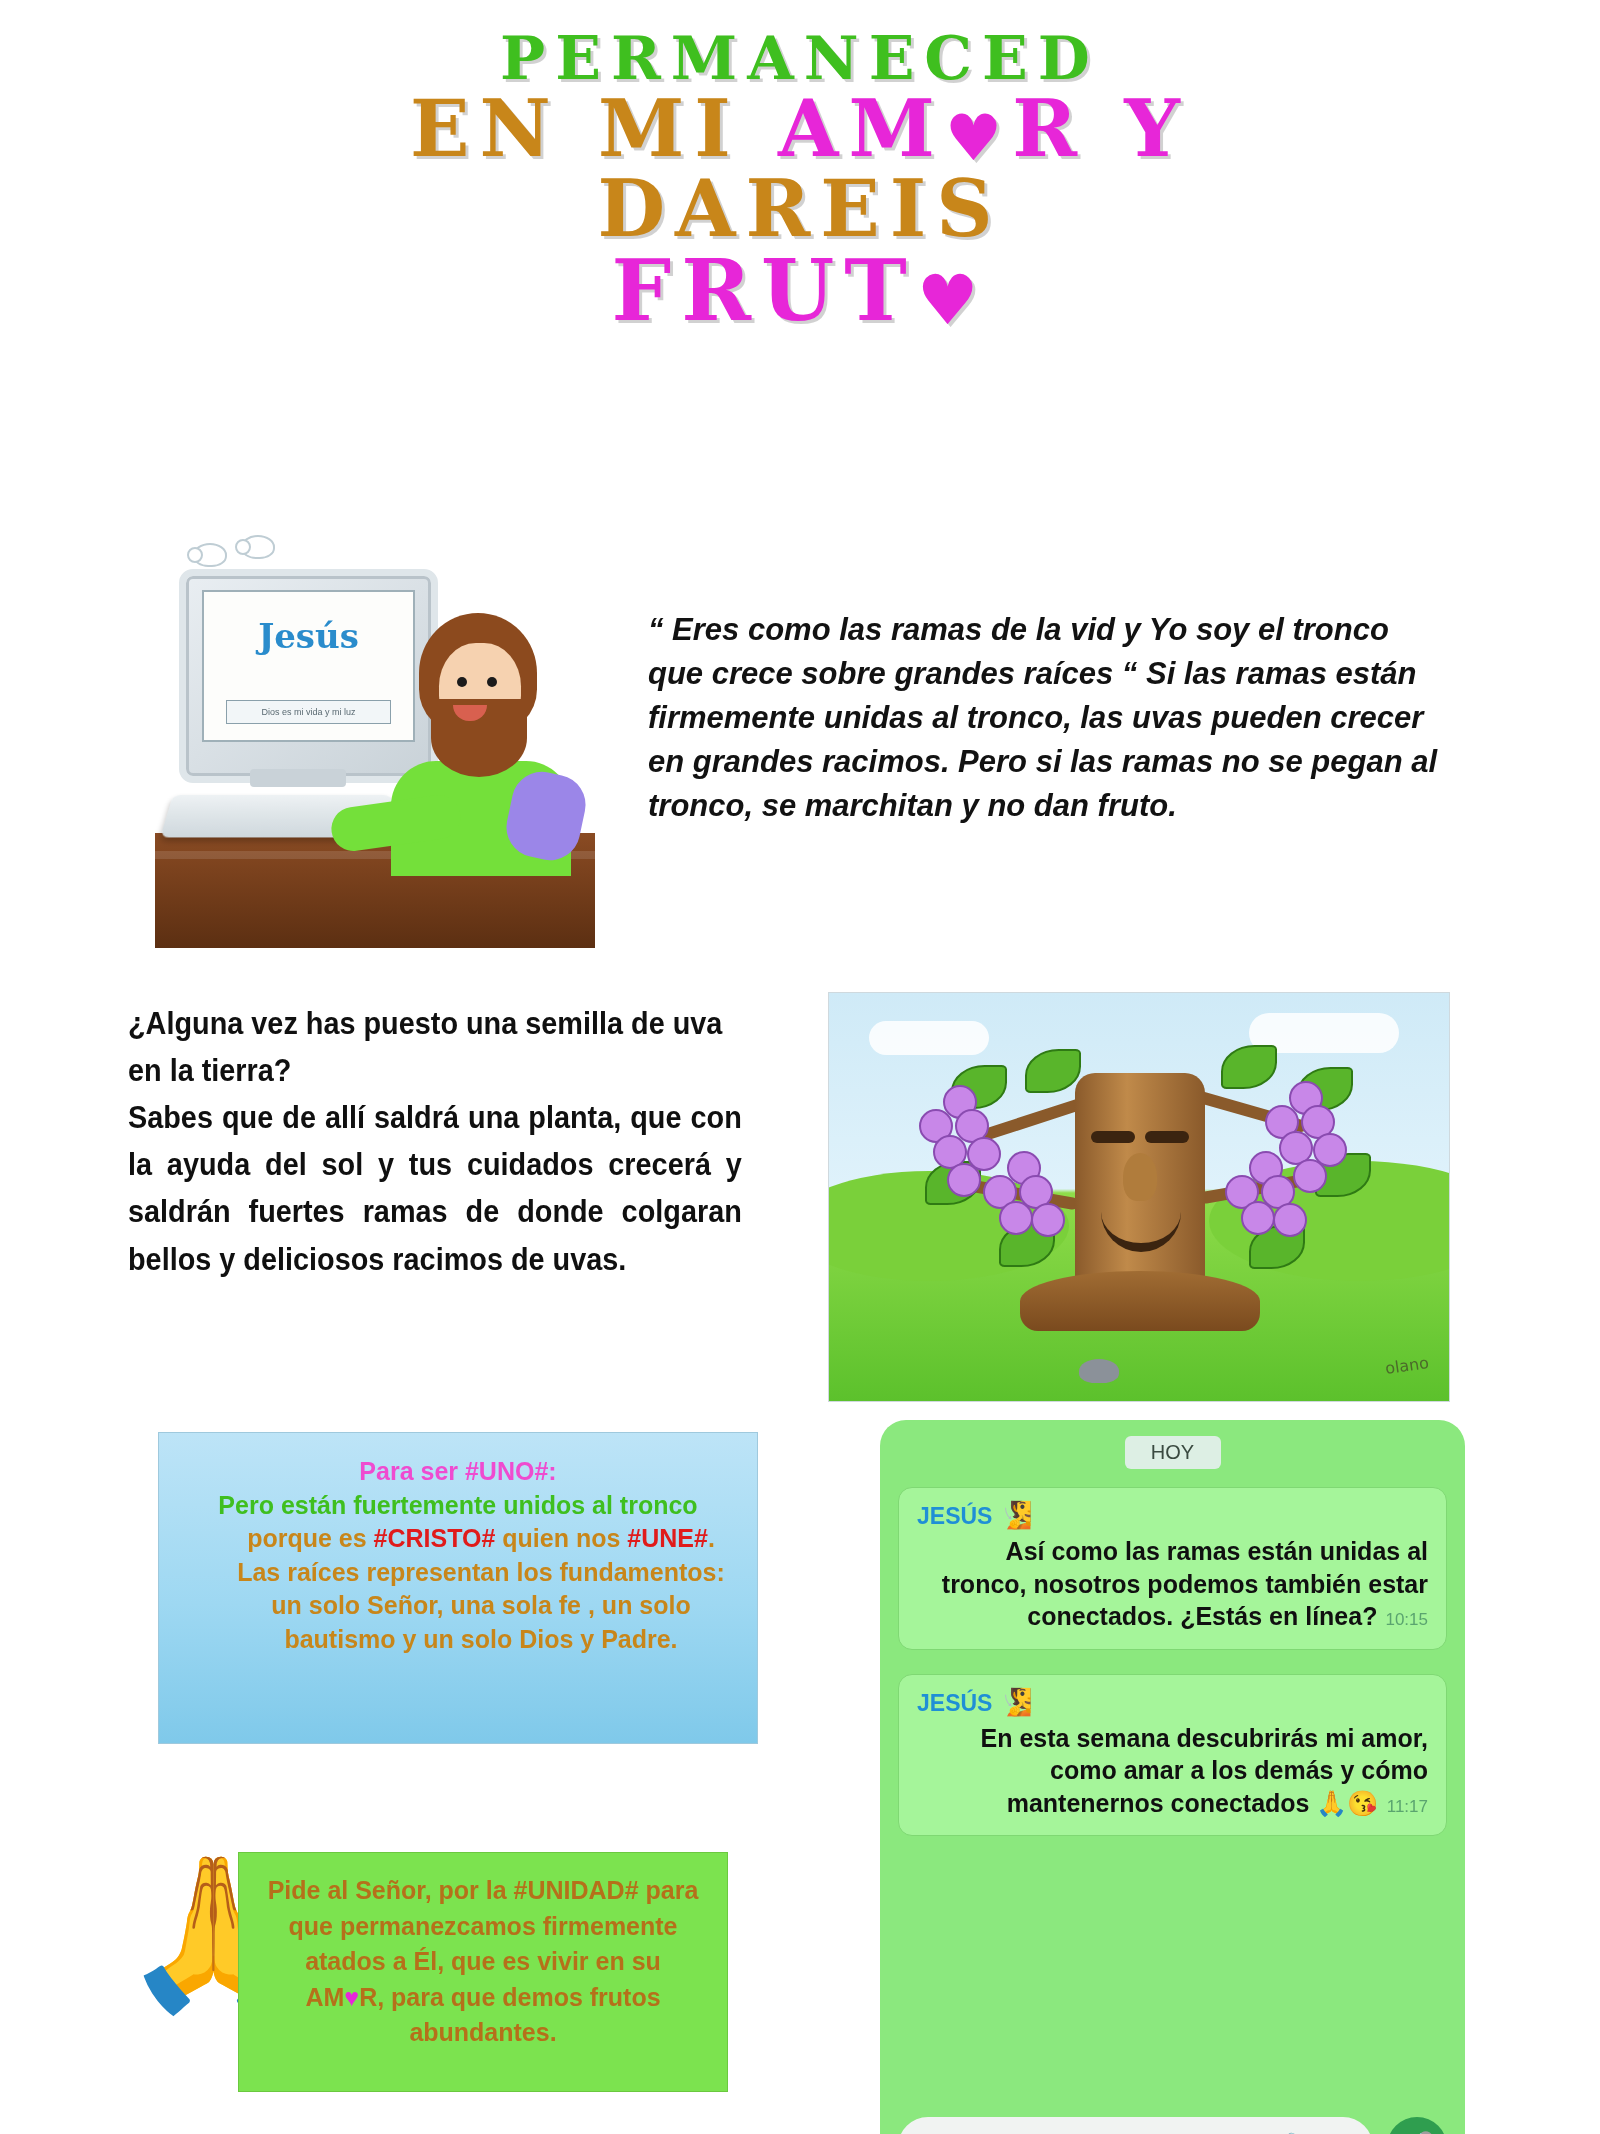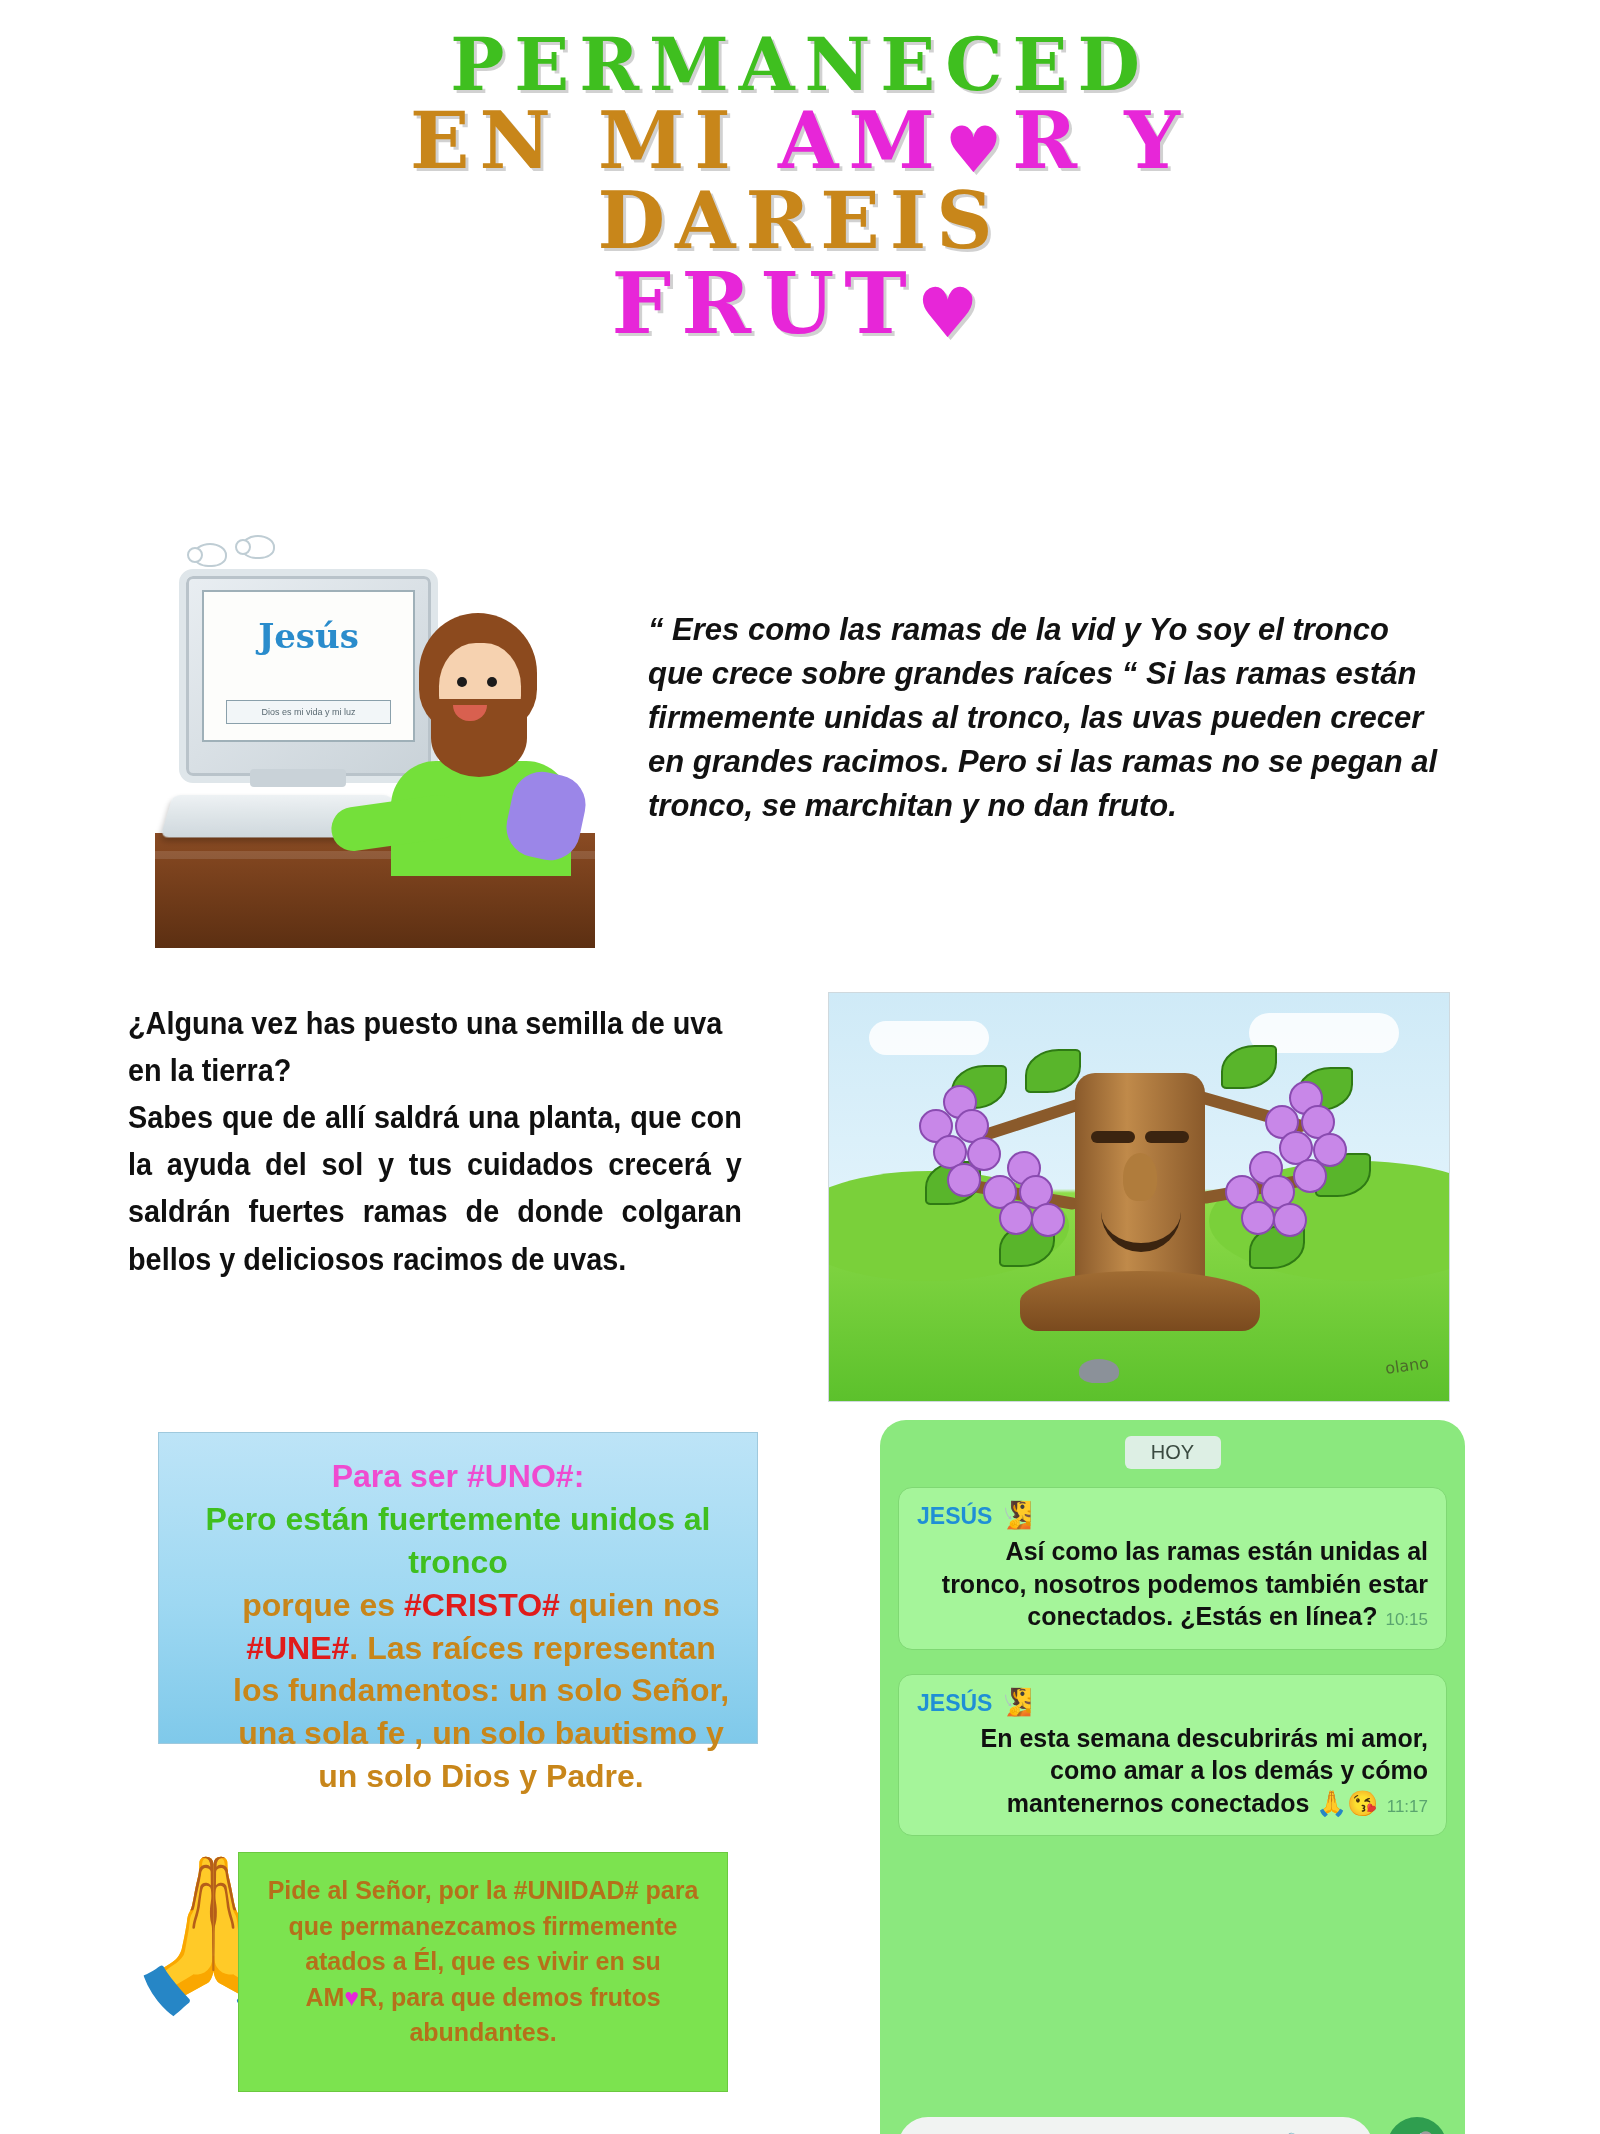--- a/index.html
+++ b/index.html
@@ -25,21 +25,21 @@
   }
   .title-line {
     font-family: "DejaVu Serif", serif;
     font-weight: bold;
     letter-spacing: 10px;
     line-height: 1.02;
     -webkit-text-stroke: 3px #ffffff;
     paint-order: stroke fill;
   }
   .tl1 {
-    font-size: 72px;
+    font-size: 60px;
     color: #3fbf1f;
     text-shadow: 3px 3px 0 rgba(0,0,0,0.18);
   }
   .tl2 {
     font-size: 78px;
     text-shadow: 3px 3px 0 rgba(0,0,0,0.18);
   }
   .tl2 .brown { color: #c8861a; }
   .tl2 .magenta { color: #e726d8; }
   .tl3 {
@@ -412,21 +412,21 @@
     top: 1432px;
     width: 600px;
     height: 312px;
     background: linear-gradient(#bde4f7, #9ed8f2 55%, #7fc9ea);
     border: 1px solid #9fc9dd;
     box-sizing: border-box;
     padding: 22px 26px;
     text-align: center;
     font-family: "Liberation Sans", sans-serif;
     font-weight: bold;
-    font-size: 32px;
+    font-size: 25px;
     line-height: 1.34;
   }
   .bb-l1 { color: #ef4bd0; }
   .bb-l2 { color: #1a1a1a; }
   .bb-l3 { color: #3fbf1f; }
   .bb-red { color: #e01b1b; }
   .bb-mix { color: #c8861a; margin-left: 46px; }
 
   
   .green-box {

